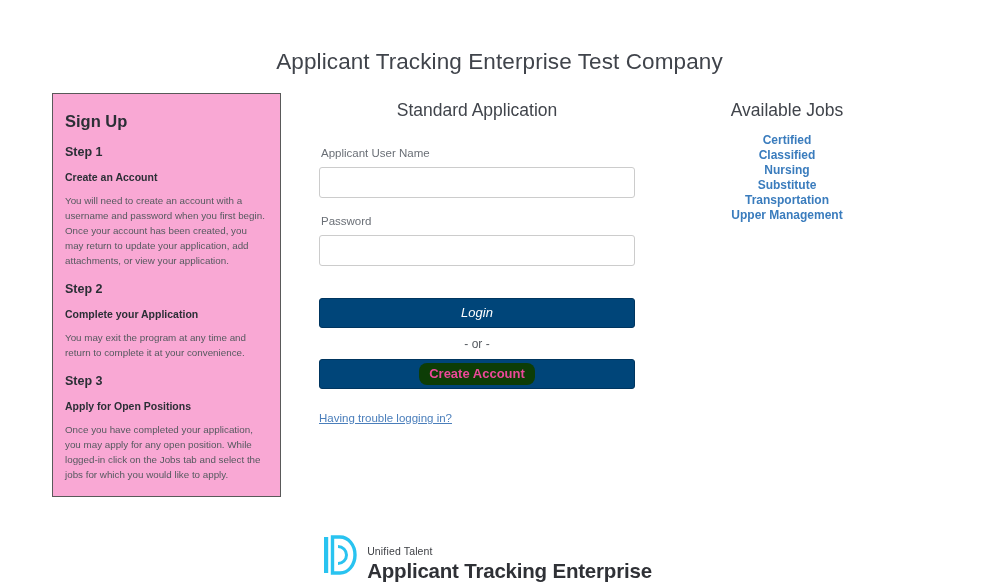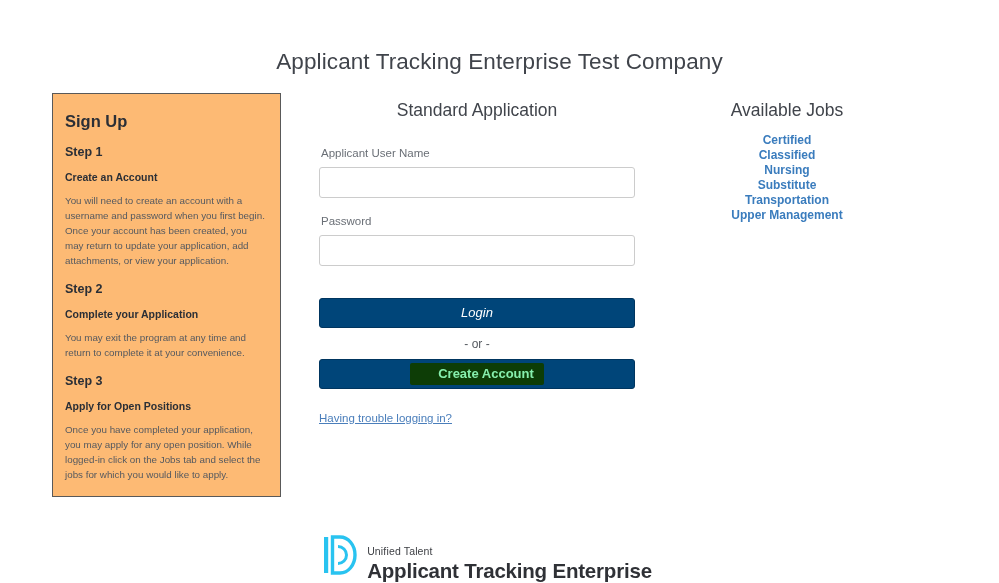--- a/index.html
+++ b/index.html
@@ -39,21 +39,21 @@
 
   
   .signup-col {
     position: absolute;
     left: 52px;
     top: 0;
     width: 229px;
   }
   .signup-box {
     border: 1px solid #595959;
-    background: #fdba74;
+    background: #f9a8d4;
     padding: 16px 12px 14px 12px;
     box-sizing: border-box;
     width: 229px;
     height: 404px;
   }
   .signup-heading {
     font-size: 16.5px;
     font-weight: bold;
     color: #2b2f36;
     margin: 2px 0 16px 0;
@@ -142,26 +142,26 @@
     font-size: 12px;
     color: #555a60;
     margin: 9px 0 8px 0;
     line-height: 1.2;
   }
   
   .btn-create { position: relative; }
   .create-highlight {
     display: inline-block;
     background: #0d3d06;
-    color: #86efac;
+    color: #ec4899;
     font-weight: bold;
     font-size: 13px;
     line-height: 19px;
-    padding: 1px 10px 2px 28px;
-    border-radius: 2px;
+    padding: 1px 10px 2px 10px;
+    border-radius: 8px;
   }
   .trouble-link-wrap {
     margin-top: 19px;
   }
   .trouble-link {
     font-size: 11.5px;
     color: #4a7ebb;
     text-decoration: underline;
     cursor: pointer;
   }

